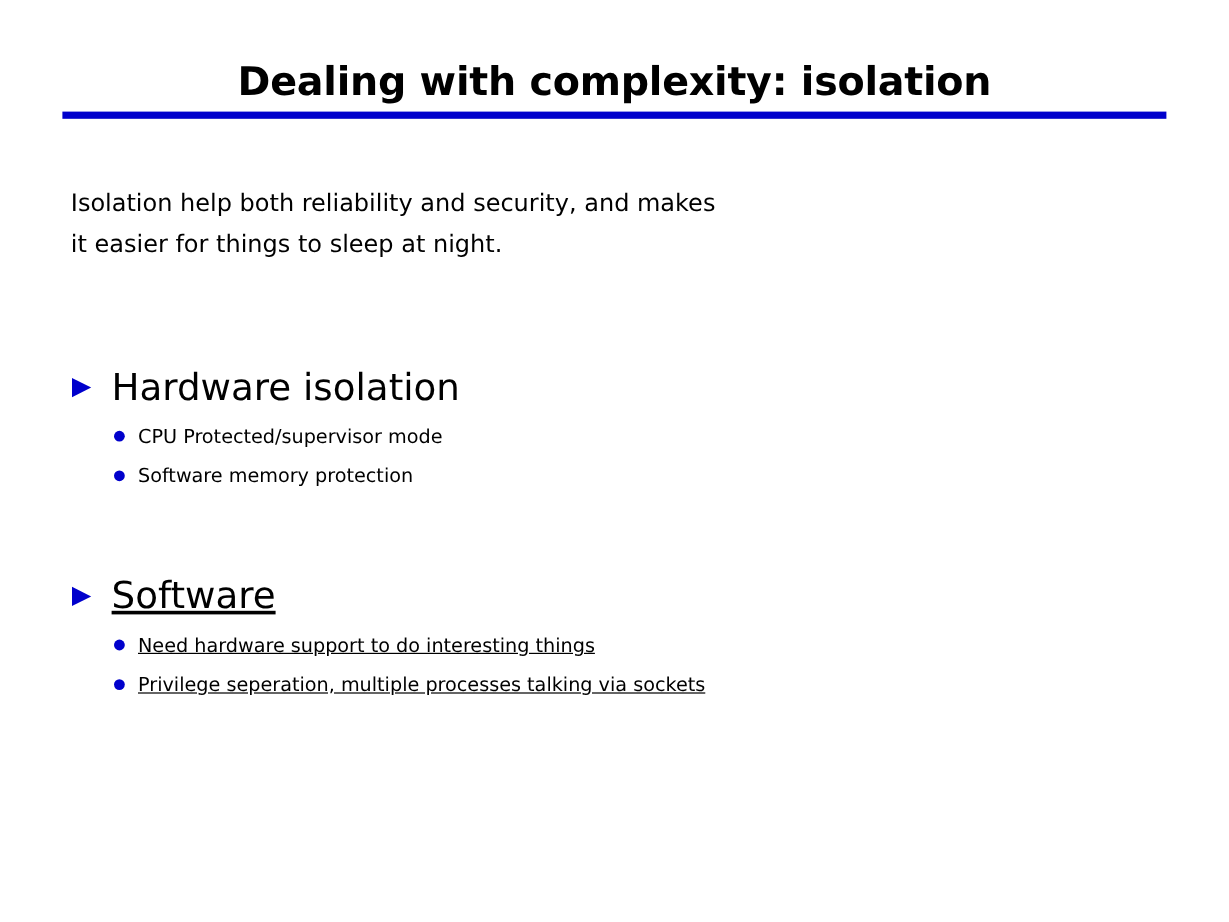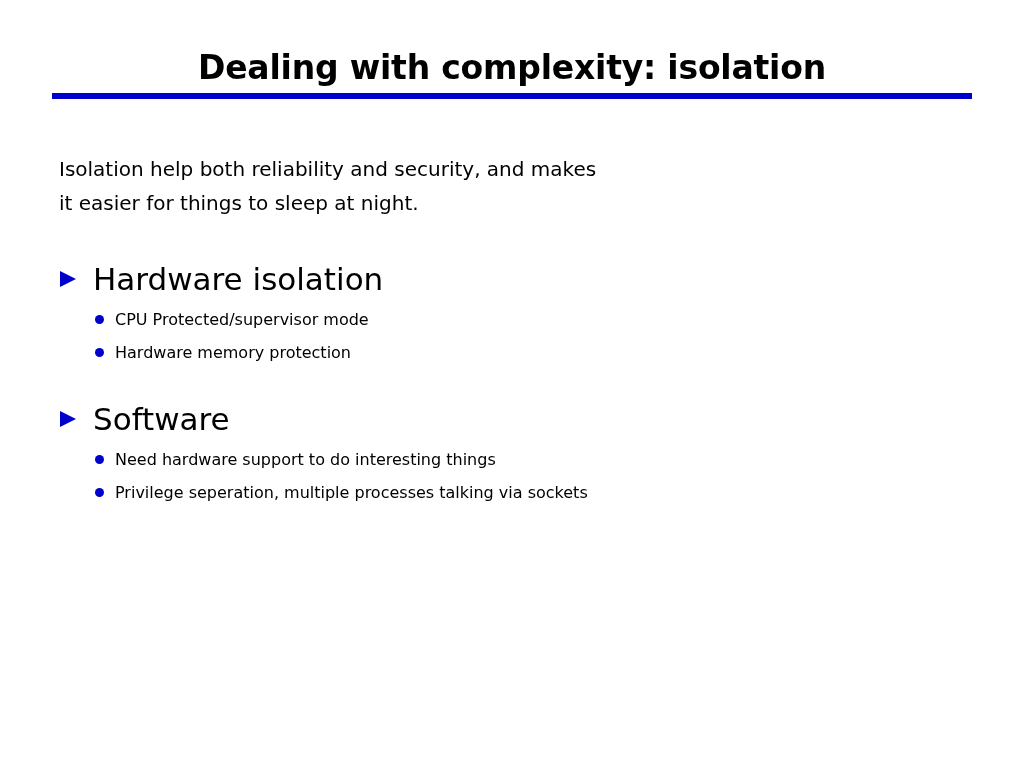--- a/index.html
+++ b/index.html
@@ -60,30 +60,31 @@
     white-space: nowrap;
   }
 
   
   .block {
     position: absolute;
     left: 0;
     width: 1024px;
   }
   .block-hardware { top: 258px; }
-  .block-software { top: 398px; }
+  .block-software { top: 432px; text-decoration: underline; }
 
   .lvl1 {
     position: relative;
     height: 42px;
     padding-left: 93px;
     font-size: 31px;
     line-height: 42px;
     color: #000000;
     white-space: nowrap;
+    margin-top: 44px;
   }
   .lvl1-marker {
     position: absolute;
     left: 60px;
     top: 13px;
     width: 0;
     height: 0;
     border-left: 16px solid #0000cc;
     border-top: 8px solid transparent;
     border-bottom: 8px solid transparent;
@@ -127,21 +128,21 @@
     <div class="lvl1">
       <span class="lvl1-marker"></span>
       <span>Hardware isolation</span>
     </div>
     <div class="lvl2 lvl2-first">
       <span class="lvl2-marker"></span>
       <span>CPU Protected/supervisor mode</span>
     </div>
     <div class="lvl2">
       <span class="lvl2-marker"></span>
-      <span>Hardware memory protection</span>
+      <span>Software memory protection</span>
     </div>
   </div>
 
   <div class="block block-software">
     <div class="lvl1">
       <span class="lvl1-marker"></span>
       <span>Software</span>
     </div>
     <div class="lvl2 lvl2-first">
       <span class="lvl2-marker"></span>

